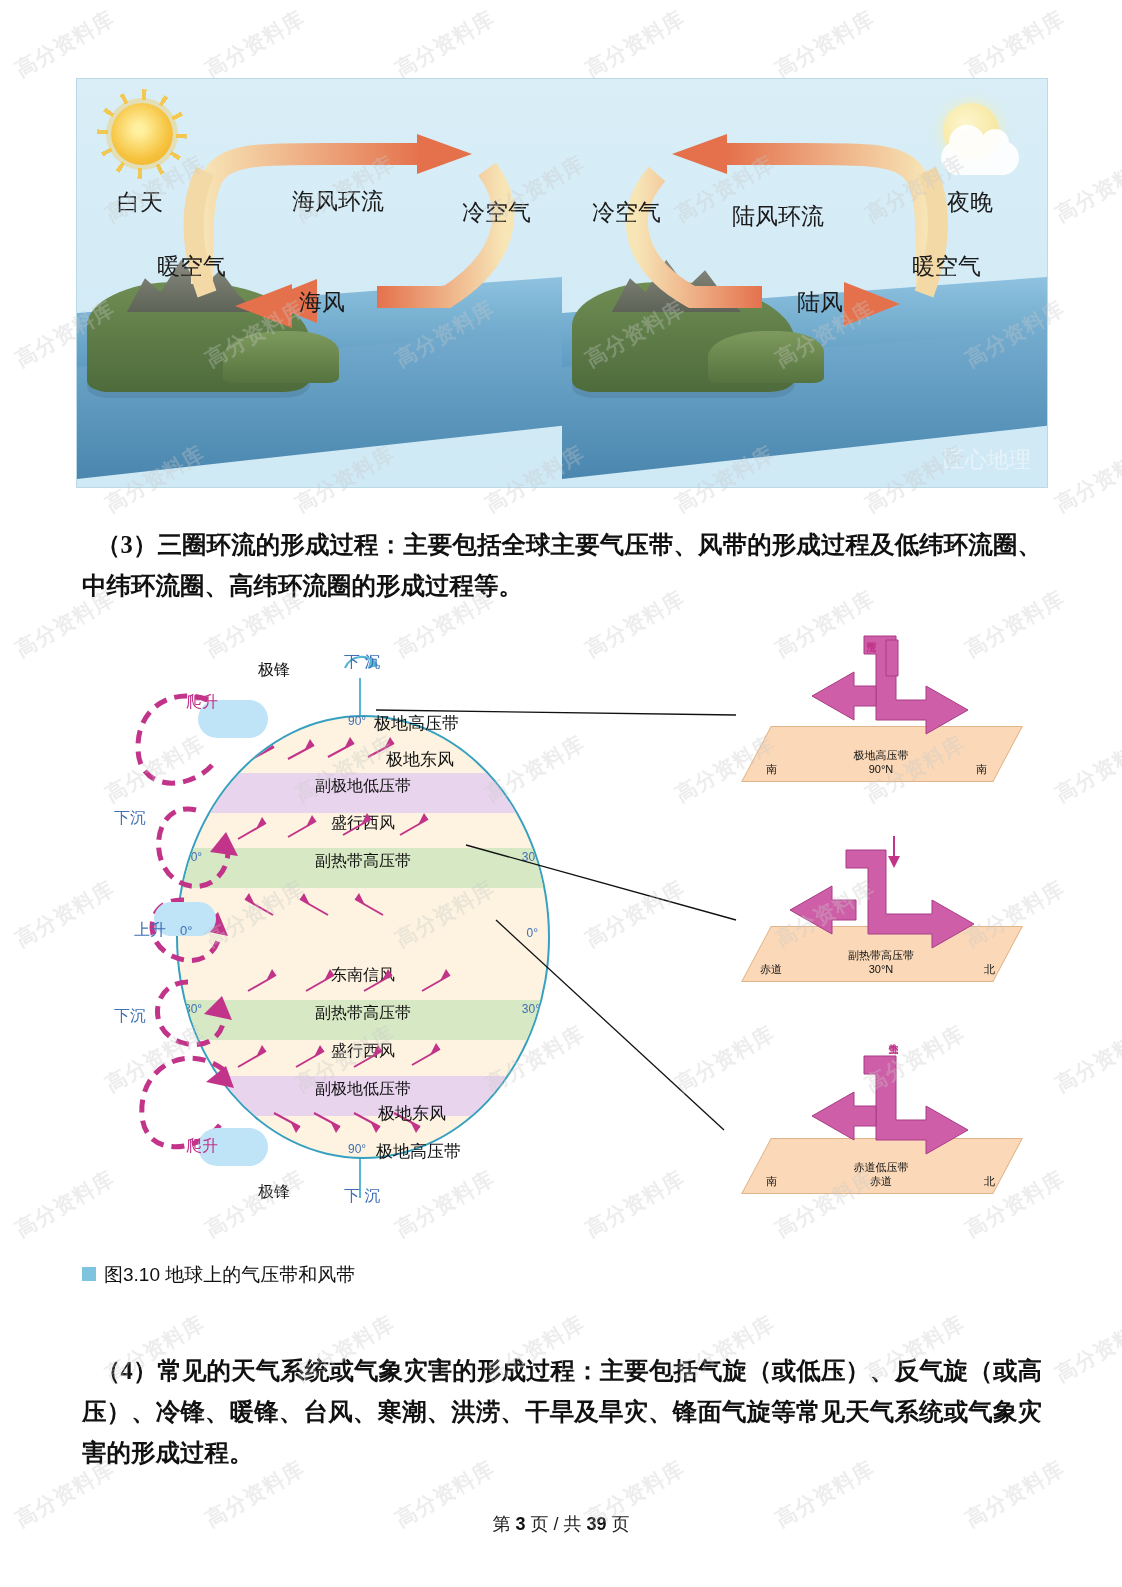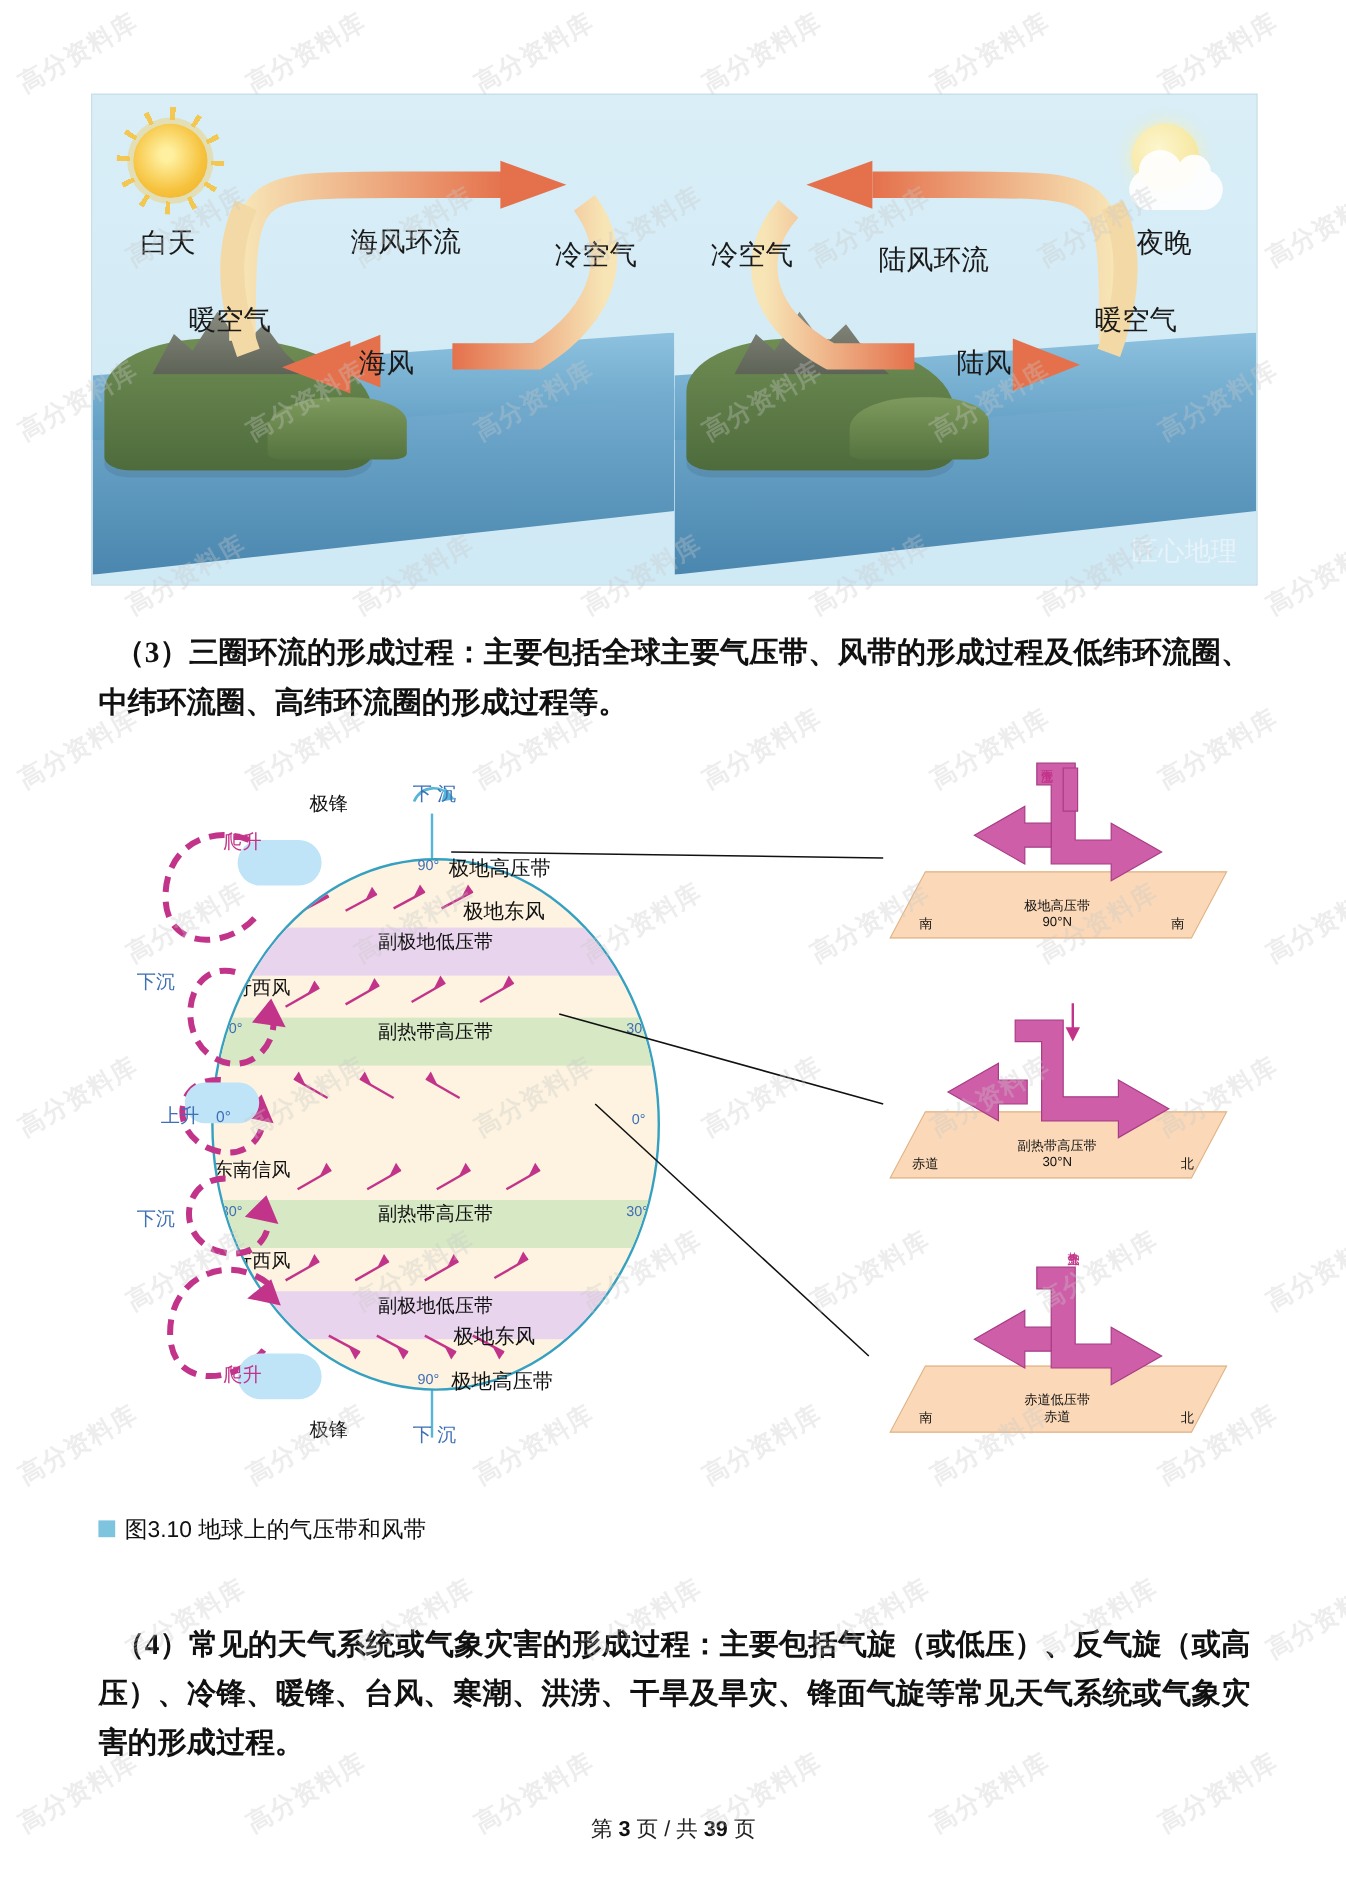--- a/index.html
+++ b/index.html
@@ -128,21 +128,21 @@
   .globe{
     position:absolute;left:100px;top:85px;width:370px;height:440px;
     border:2px solid #36a0c0;border-radius:50%;
     background:#fdf3e0;overflow:hidden;
   }
   .band{position:absolute;left:0;width:100%;text-align:center;
     font-family:"Liberation Sans", sans-serif;font-size:16px;color:#111;
     line-height:26px;height:40px;}
   .band.pink{background:#e9d4ee;}
   .band.green{background:#d6e8c4;}
-  .zone{position:absolute;left:0;width:100%;
+  .zone{position:absolute;left:0;width:100%;text-align:center;
     font-family:"Liberation Sans", sans-serif;font-size:16px;color:#111;}
   .deg{position:absolute;font-family:"Liberation Sans", sans-serif;font-size:12px;color:#3f6fb5;}
   .axis{
     position:absolute;left:283px;top:48px;width:2px;height:520px;background:#57b6d6;
   }
   .sideLbl{
     position:absolute;font-family:"Liberation Sans", sans-serif;font-size:16px;color:#111;
   }
   .pinkTxt{color:#c2348a;text-align:right;}
   .cellCap{

